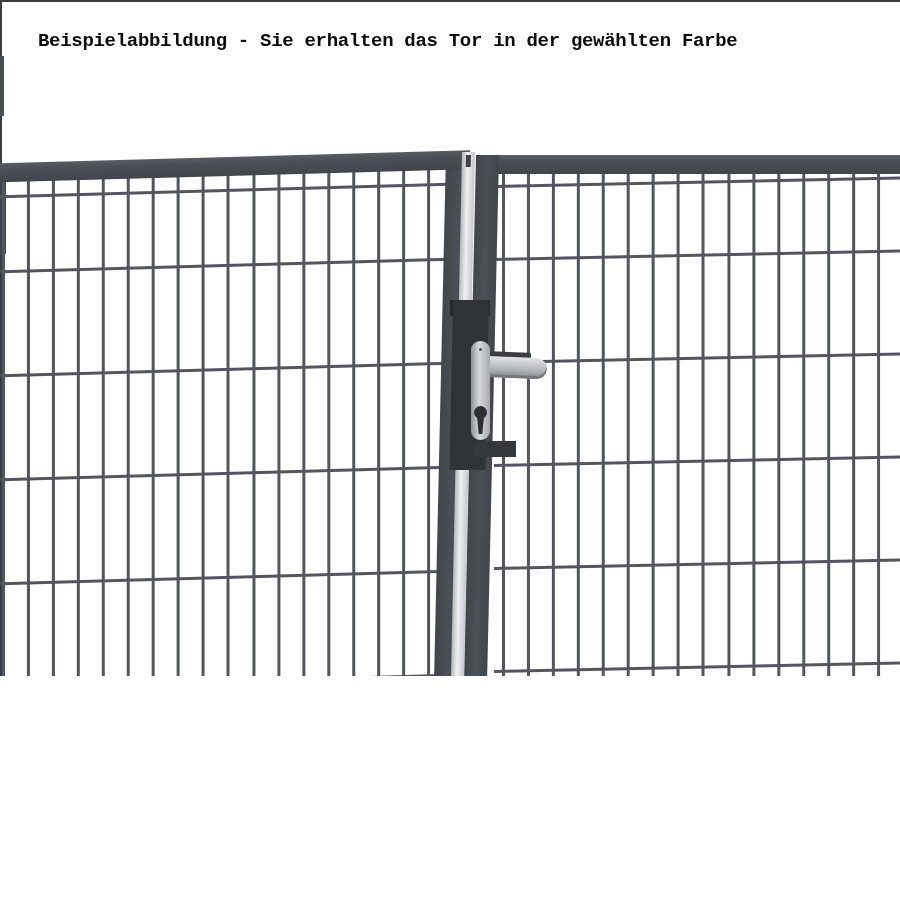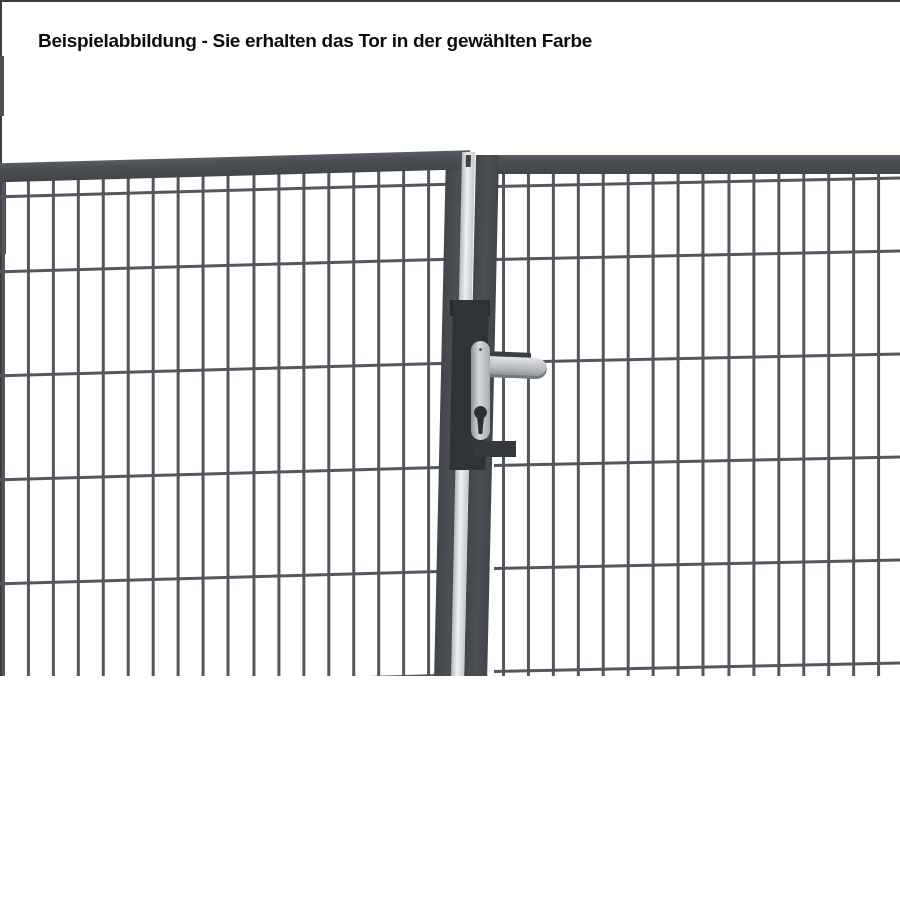--- a/index.html
+++ b/index.html
@@ -1,17 +1,17 @@
 <!DOCTYPE html>
 <html style="--background: #ffffff; --text: #0b0b0b; --edge_line: #3c3f42; --frame: #4b5056; --frame_hi: #5a5e64; --frame_dark: #42464b; --wire: #53575d; --strip: #c5c8cb; --strip_hi: #eef0f1; --lock_box: #2f3338; --handle: #b5b9bd; --handle_hi: #d5d8db; --keyhole: #2b2e32; --bottom_band: #2c2f32;"><head>
 <meta charset="utf-8">
 <style>
   html,body{margin:0;padding:0;background:#fff;}
   .canvas{position:relative;width:900px;height:676px;overflow:hidden;
-          background:var(--background,#ffffff);font-family:Liberation Sans, sans-serif;}
+          background:var(--background,#ffffff);font-family:Liberation Mono, monospace;}
 
   
   .caption{position:absolute;left:38px;top:30px;font-size:19px;font-weight:bold;
            letter-spacing:-0.3px;color:var(--text,#0b0b0b);white-space:nowrap;}
 
   
   .border-top{position:absolute;left:0;top:0;width:900px;height:2px;background:var(--edge_line,#36393c);}
   .border-left{position:absolute;left:0;top:0;width:2px;height:903px;background:var(--edge_line,#44474a);}
   .edge-sliver-a{position:absolute;left:0;top:56px;width:4px;height:60px;background:var(--frame,#4b5056);}
   .edge-sliver-b{position:absolute;left:0;top:176px;width:6px;height:78px;background:var(--frame_dark,#42464b);}

